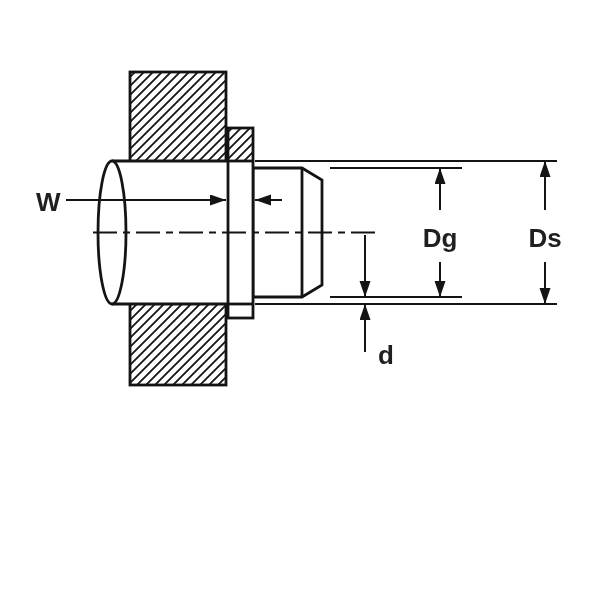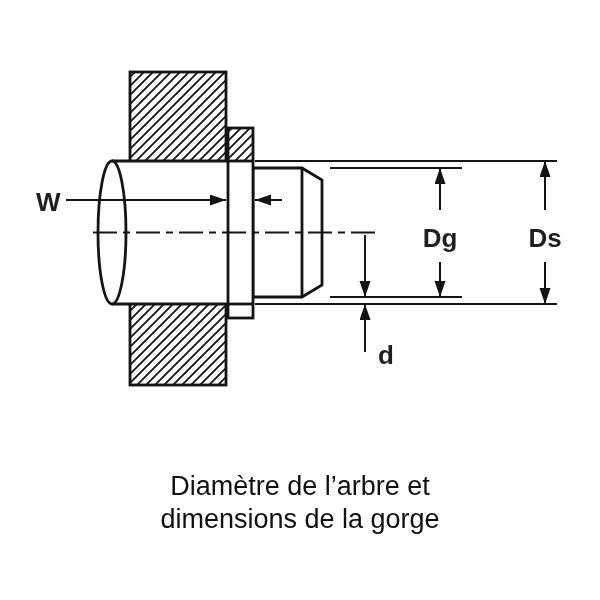--- a/index.html
+++ b/index.html
@@ -102,18 +102,14 @@
       <line x1="545" y1="262" x2="545" y2="304" class="thin" marker-end="url(#arrowhead)"></line>
     </g>
 
     <g>
       <line x1="365" y1="235" x2="365" y2="297" class="thin" marker-end="url(#arrowhead)"></line>
       <line x1="365" y1="352" x2="365" y2="304" class="thin" marker-end="url(#arrowhead)"></line>
       <text class="dim-label" x="378" y="364">d</text>
     </g>
   </svg>
 
-  <div class="caption">
-    <div>Diamètre de l’arbre et</div>
-    <div>dimensions de la gorge</div>
-  </div>
 
 </div>
 
 </body></html>

